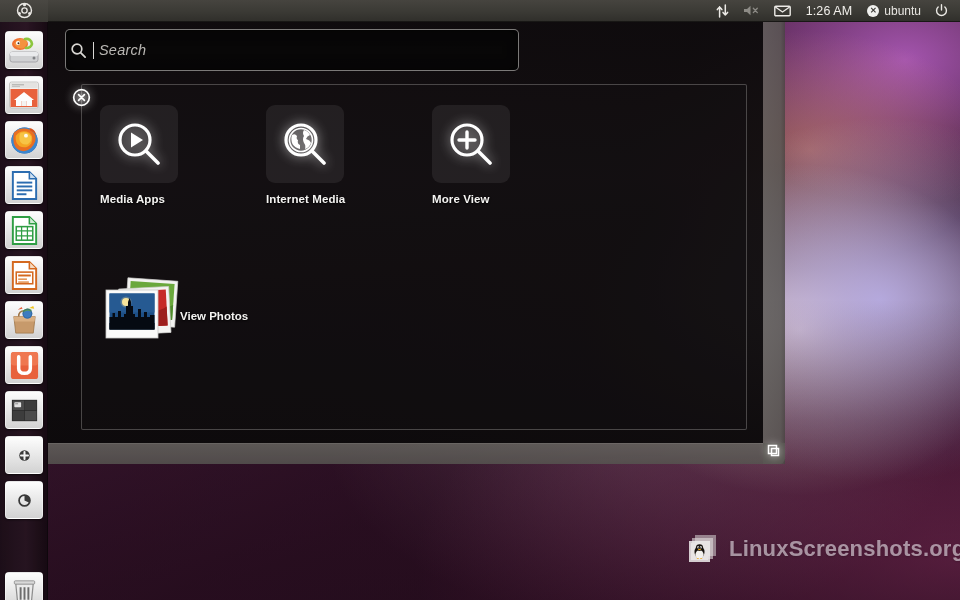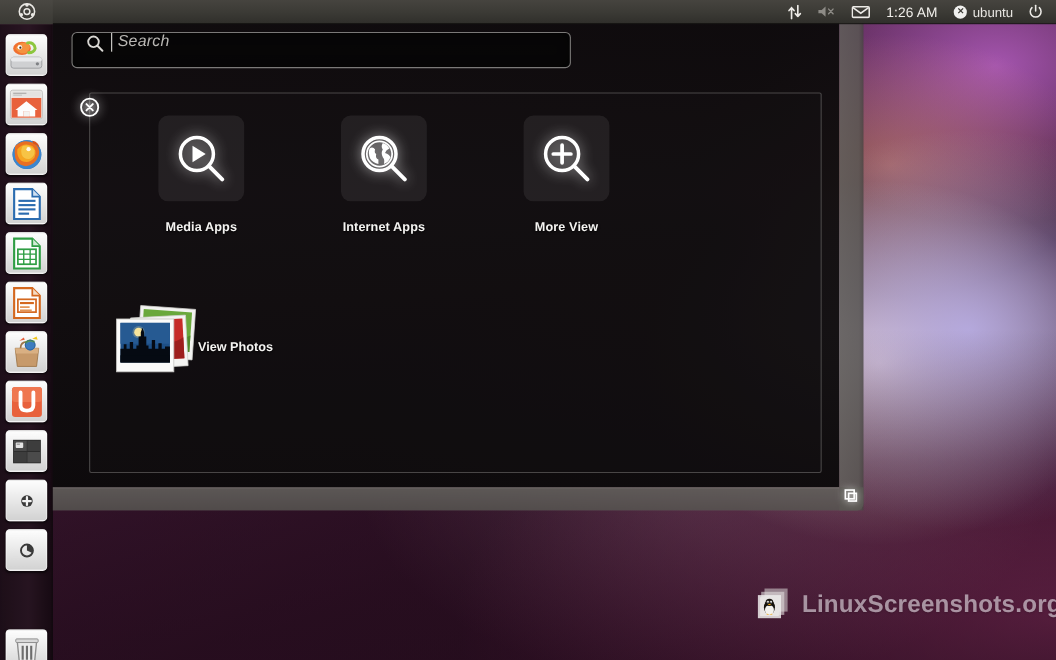--- a/index.html
+++ b/index.html
@@ -99,25 +99,25 @@
     border-top:1px solid rgba(150,148,144,0.35);
   }
   #dash-corner{
     position:absolute; left:715px; top:443px; width:22px; height:21px;
     background:rgba(88,86,82,0.86);
     border-bottom-right-radius:6px;
   }
 
   
   #search-bar{
-    position:absolute; left:17px; top:29px; width:454px; height:33px;
+    position:absolute; left:17px; top:29px; width:454px; height:42px;
     background:rgba(6,5,6,0.75);
     border:1px solid rgba(168,166,163,0.72);
     border-radius:5px;
-    display:flex; align-items:flex-start; padding-left:11px;
+    display:flex; align-items:center; padding-left:3px;
     box-shadow:inset 0 0 14px rgba(0,0,0,0.55);
   }
   #search-icon{ width:19px;height:19px;flex:none;display:flex;align-items:center;justify-content:center;margin-right:2px;}
   #search-caret{
     width:1px;height:17px;background:#d9d7d4;margin:0 5px 0 3px;
   }
   #search-placeholder{
     font-style:italic; font-size:14.5px; color:#b9b7b3; letter-spacing:0.2px;
   }
 
@@ -135,21 +135,21 @@
     background:radial-gradient(circle, rgba(255,255,255,0.22) 0%, rgba(255,255,255,0) 70%);
     filter:drop-shadow(0 0 5px rgba(255,255,255,0.75));
     cursor:pointer;
   }
 
   
   #shortcut-row{
     position:absolute; left:18px; top:20px; display:flex;
   }
   .shortcut{
-    width:166px; display:flex; flex-direction:column; align-items:center; cursor:pointer;gap:8px;
+    width:166px; display:flex; flex-direction:column; cursor:pointer;
   }
   .shortcut-icon{
     width:78px;height:78px;border-radius:9px;
     background:rgba(255,255,255,0.075);
     display:flex;align-items:center;justify-content:center;
   }
   .shortcut-label{
     margin-top:10px;font-size:11.5px;font-weight:bold;color:#f4f3f1;
     text-shadow:0 1px 2px rgba(0,0,0,0.9); letter-spacing:0.1px;
   }
@@ -429,21 +429,21 @@
         <div class="shortcut">
           <div class="shortcut-icon">
             <svg class="glowsvg" width="52" height="52" viewBox="0 0 52 52">
               <circle cx="22" cy="22" r="15" fill="none" stroke="#ffffff" stroke-width="3.2"></circle>
               <path d="M33 33 L45 45" stroke="#ffffff" stroke-width="3.6" stroke-linecap="round"></path>
               <circle cx="22" cy="22" r="11.5" fill="none" stroke="#ffffff" stroke-width="1.6"></circle>
               <path d="M13 17 Q16 15 18 18 Q17 21 19 22 Q18 26 21 27 L21 31 Q16 30 13.5 26 Q11.5 21 13 17Z" fill="#ffffff"></path>
               <path d="M25 12 Q29 13 31 17 Q28 18 27 21 Q31 22 32 25 Q30 30 26 31 Q27 27 25 25 Q23 21 25 18 Q23 15 25 12Z" fill="#ffffff"></path>
             </svg>
           </div>
-          <div class="shortcut-label">Internet Apps</div>
+          <div class="shortcut-label">Internet Media</div>
         </div>
 
         <div class="shortcut">
           <div class="shortcut-icon">
             <svg class="glowsvg" width="52" height="52" viewBox="0 0 52 52">
               <circle cx="22" cy="22" r="15" fill="none" stroke="#ffffff" stroke-width="3.2"></circle>
               <path d="M33 33 L45 45" stroke="#ffffff" stroke-width="3.6" stroke-linecap="round"></path>
               <path d="M22 14 L22 30 M14 22 L30 22" stroke="#ffffff" stroke-width="3.4" stroke-linecap="round"></path>
             </svg>
           </div>

